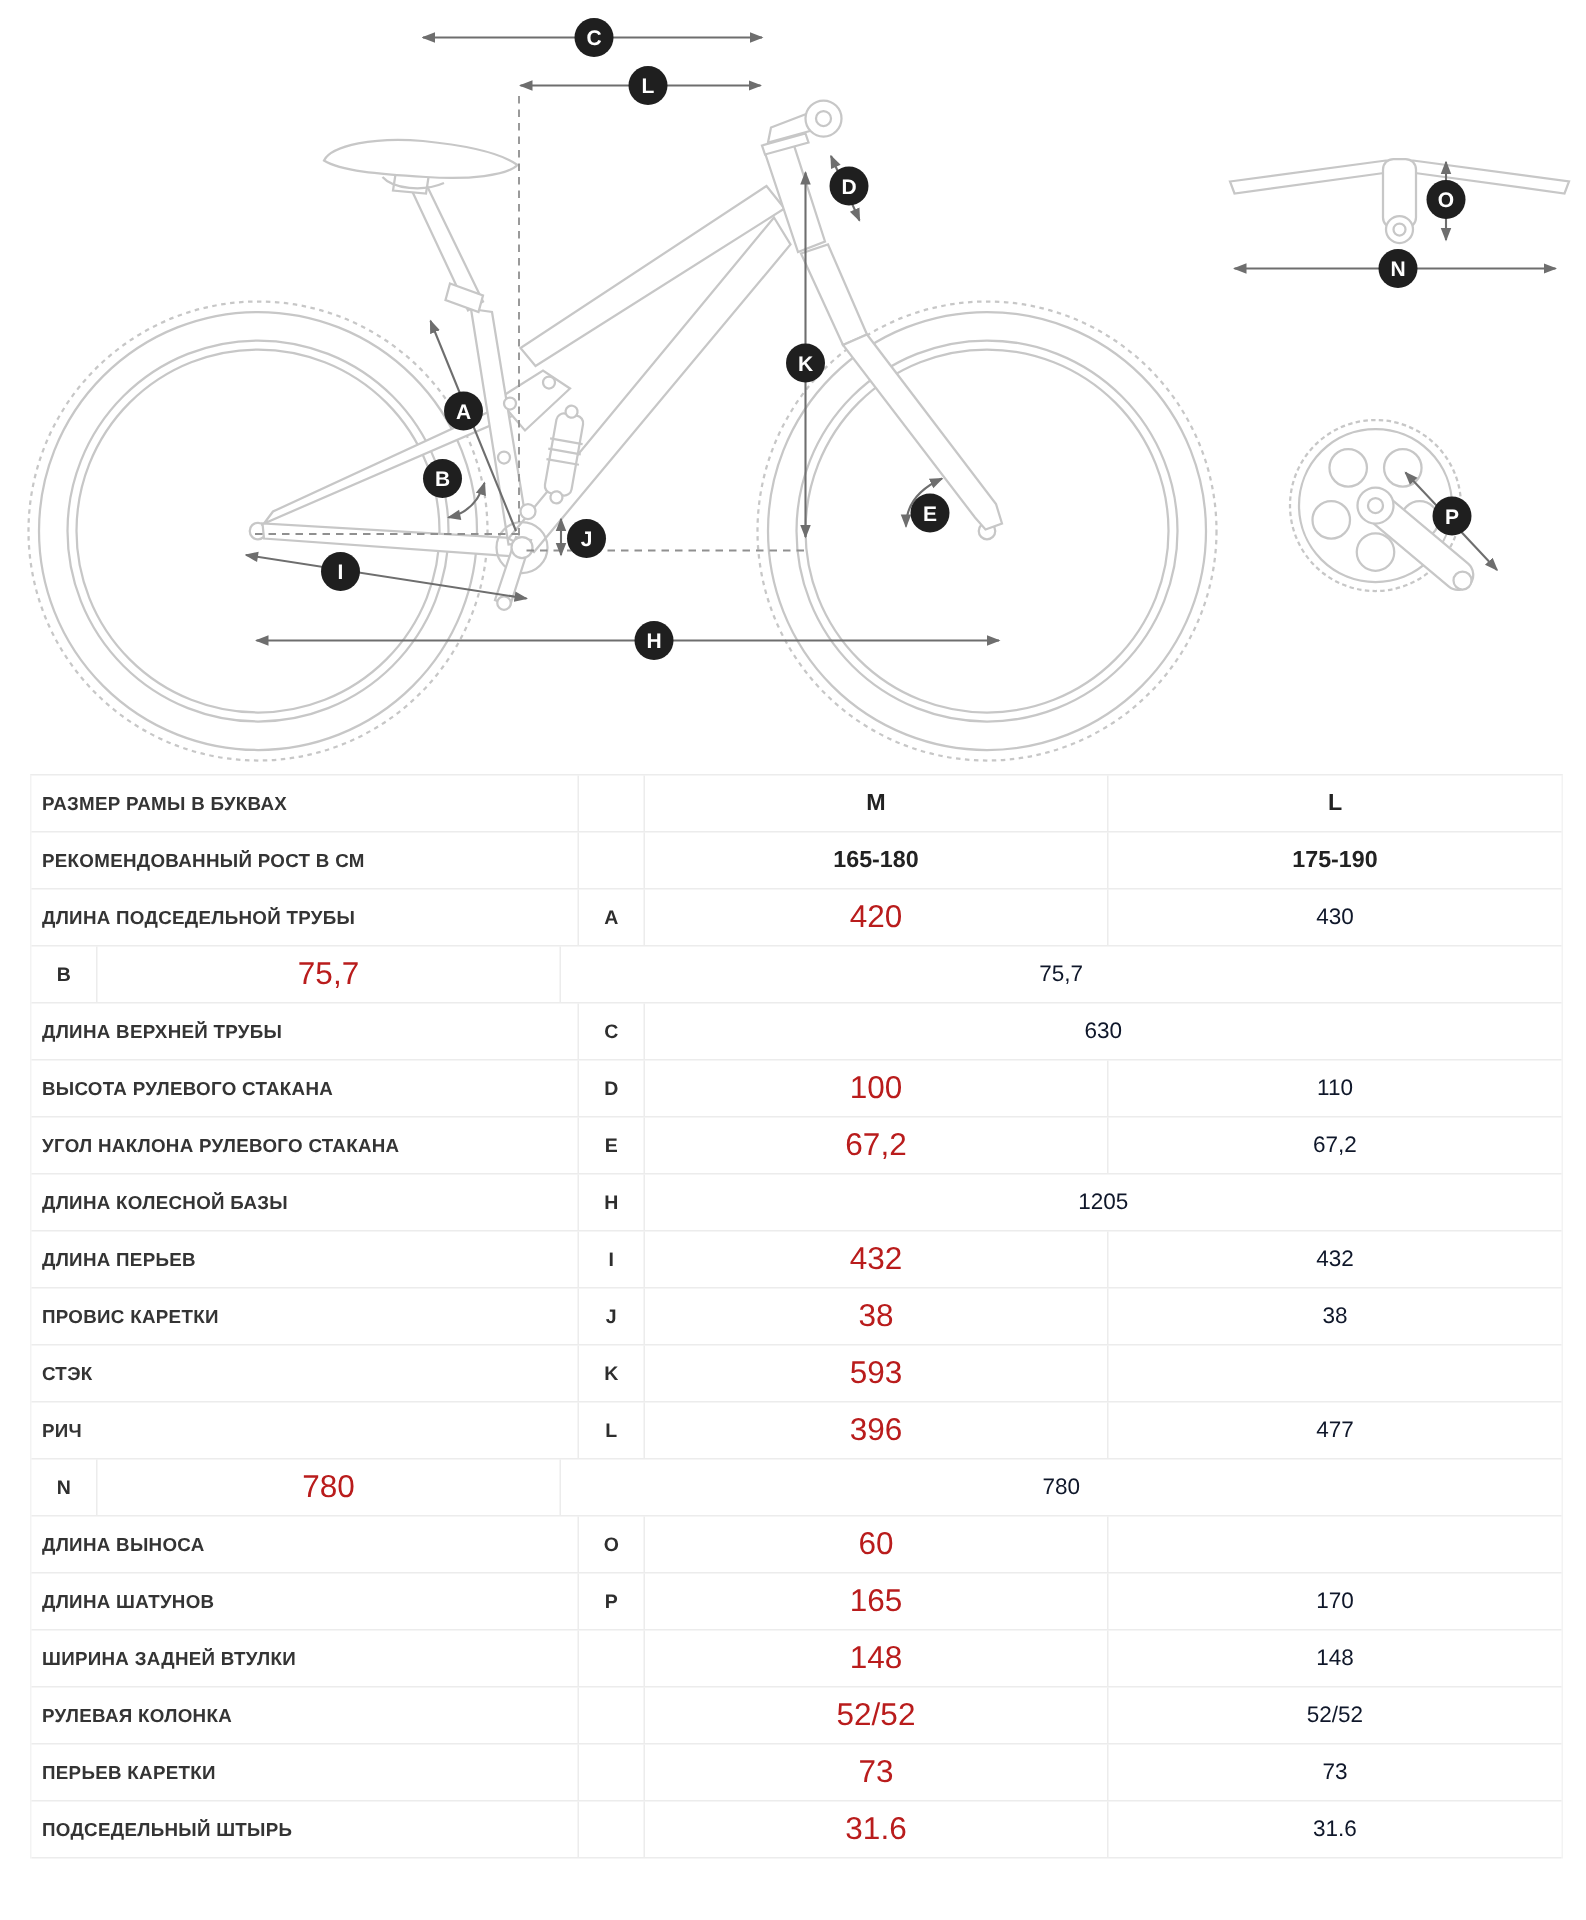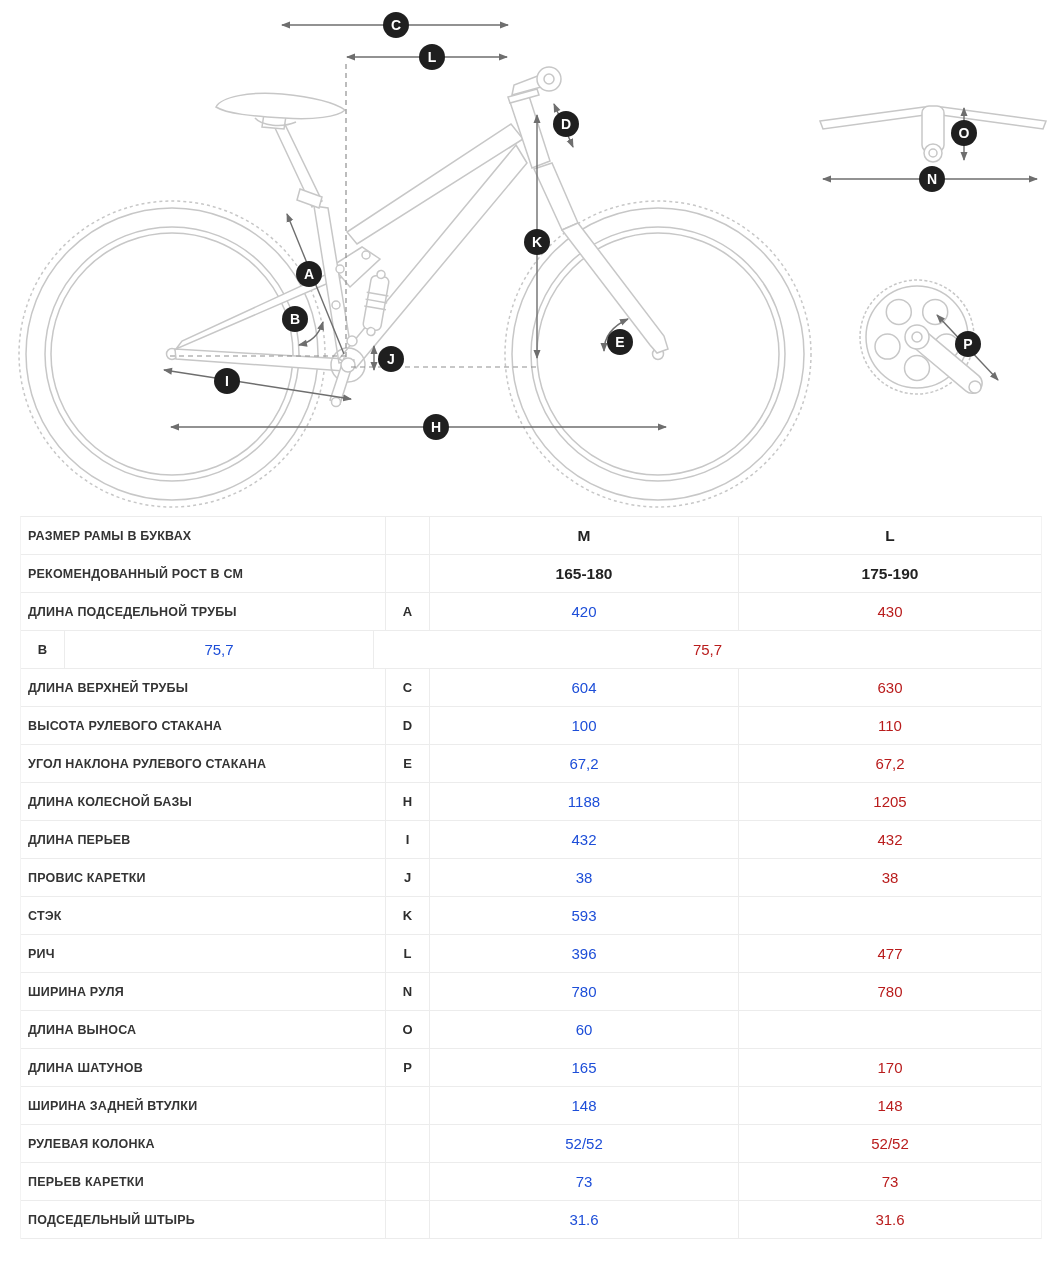--- a/index.html
+++ b/index.html
@@ -18,22 +18,22 @@
           font-size:14px;font-weight:bold;transform:translate(-50%,-50%);}
   
   .geo-table{position:absolute;left:20px;top:516px;width:1020px;
              border-top:1px solid var(--tline,#ececec);
              border-left:1px solid #f3f3f3;border-right:1px solid #f3f3f3;}
   .trow{display:flex;height:37px;border-bottom:1px solid var(--tline,#ececec);}
   .cell{display:flex;align-items:center;border-right:1px solid var(--tline,#ececec);}
   .c-label{width:357px;padding-left:7px;font-size:12.5px;font-weight:bold;
            letter-spacing:.2px;color:#343434;}
   .c-letter{width:43px;justify-content:center;font-size:13px;font-weight:bold;color:#2e2e2e;}
-  .c-m{width:308px;justify-content:center;font-size:15px;color:#1d4ed8;}
-  .c-l{flex:1;border-right:none;justify-content:center;font-size:15px;color:#b91c1c;}
+  .c-m{width:308px;justify-content:center;font-size:21px;color:#b91c1c;}
+  .c-l{flex:1;border-right:none;justify-content:center;font-size:15px;color:#0f172a;}
   .trow.hdr .c-m,.trow.hdr .c-l{font-weight:bold;font-size:15.5px;color:#222;}
 </style>
 </head>
 <body>
 
 <div class="canvas">
 
   <div class="diagram">
     <svg width="1057" height="546" viewBox="0 0 1057 546">
       <defs>
@@ -190,39 +190,37 @@
         <div class="cell c-l">430</div>
       </div>
       <div class="trow">
         <div class="cell c-letter">B</div>
         <div class="cell c-m">75,7</div>
         <div class="cell c-l">75,7</div>
       </div>
       <div class="trow">
         <div class="cell c-label">ДЛИНА ВЕРХНЕЙ ТРУБЫ</div>
         <div class="cell c-letter">C</div>
-        <div class="cell c-m">604</div>
         <div class="cell c-l">630</div>
       </div>
       <div class="trow">
         <div class="cell c-label">ВЫСОТА РУЛЕВОГО СТАКАНА</div>
         <div class="cell c-letter">D</div>
         <div class="cell c-m">100</div>
         <div class="cell c-l">110</div>
       </div>
       <div class="trow">
         <div class="cell c-label">УГОЛ НАКЛОНА РУЛЕВОГО СТАКАНА</div>
         <div class="cell c-letter">E</div>
         <div class="cell c-m">67,2</div>
         <div class="cell c-l">67,2</div>
       </div>
       <div class="trow">
         <div class="cell c-label">ДЛИНА КОЛЕСНОЙ БАЗЫ</div>
         <div class="cell c-letter">H</div>
-        <div class="cell c-m">1188</div>
         <div class="cell c-l">1205</div>
       </div>
       <div class="trow">
         <div class="cell c-label">ДЛИНА ПЕРЬЕВ</div>
         <div class="cell c-letter">I</div>
         <div class="cell c-m">432</div>
         <div class="cell c-l">432</div>
       </div>
       <div class="trow">
         <div class="cell c-label">ПРОВИС КАРЕТКИ</div>
@@ -235,21 +233,20 @@
         <div class="cell c-letter">K</div>
         <div class="cell c-m">593</div>
       </div>
       <div class="trow">
         <div class="cell c-label">РИЧ</div>
         <div class="cell c-letter">L</div>
         <div class="cell c-m">396</div>
         <div class="cell c-l">477</div>
       </div>
       <div class="trow">
-        <div class="cell c-label">ШИРИНА РУЛЯ</div>
         <div class="cell c-letter">N</div>
         <div class="cell c-m">780</div>
         <div class="cell c-l">780</div>
       </div>
       <div class="trow">
         <div class="cell c-label">ДЛИНА ВЫНОСА</div>
         <div class="cell c-letter">O</div>
         <div class="cell c-m">60</div>
       </div>
       <div class="trow">

